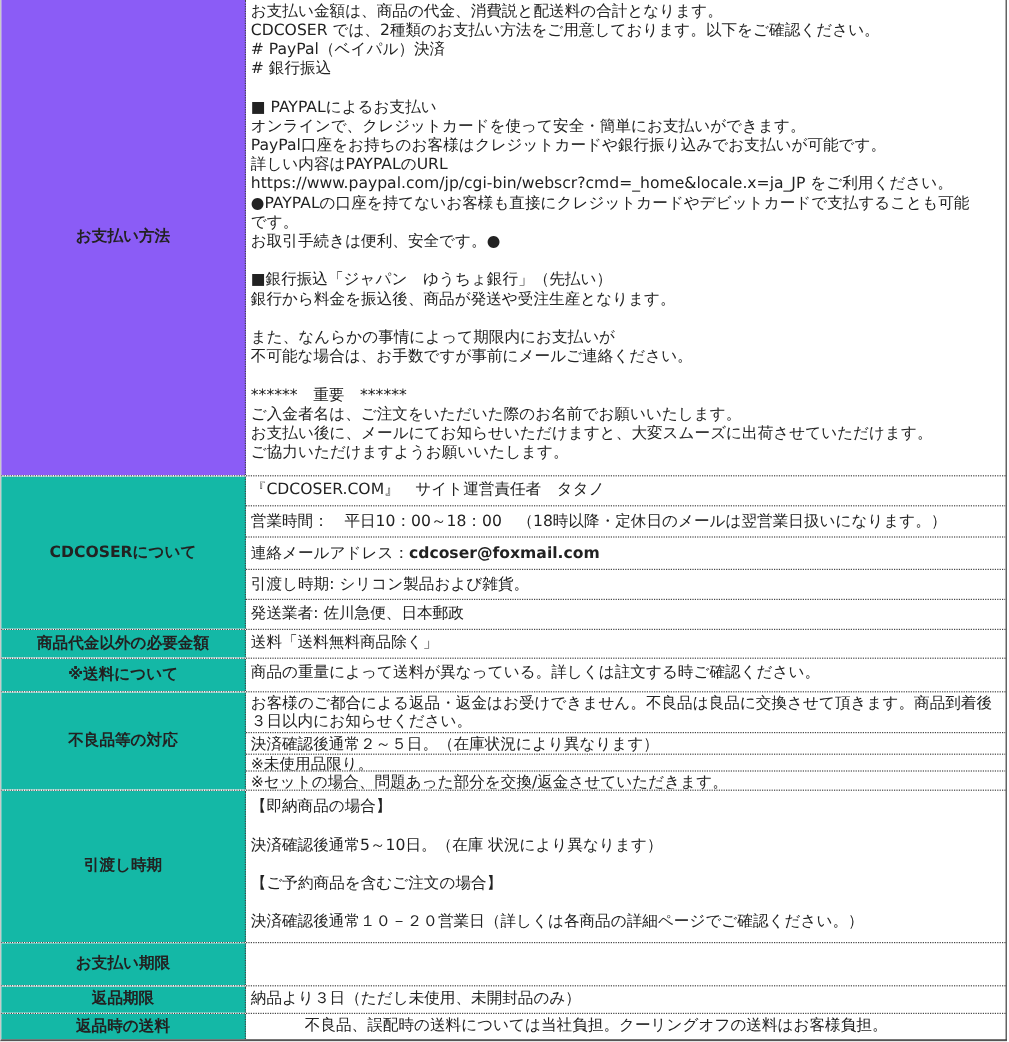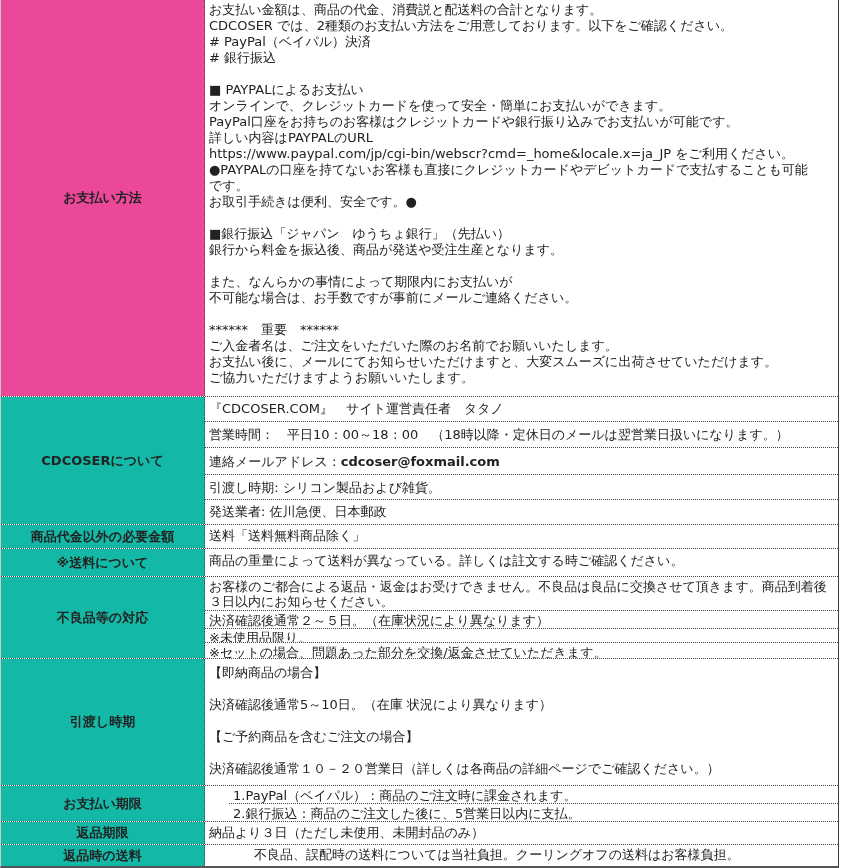--- a/index.html
+++ b/index.html
@@ -38,21 +38,21 @@
     display: flex;
     align-items: center;
     justify-content: center;
     text-align: center;
     font-weight: bold;
     font-size: 13px;
     line-height: 16px;
     padding: 2px;
     overflow: hidden;
   }
-  .lbl.first-lbl { background: #ec4899; }
+  .lbl.first-lbl { background: #8b5cf6; }
   .cnt {
     flex: 1;
     min-width: 0;
     display: flex;
     flex-direction: column;
     overflow: hidden;
   }
   .sub {
     box-sizing: border-box;
     border-bottom: 1px dotted #444444;
@@ -171,24 +171,20 @@
 決済確認後通常5～10日。（在庫 状況により異なります）
 
 【ご予約商品を含むご注文の場合】
 
 決済確認後通常１０－２０営業日（詳しくは各商品の詳細ページでご確認ください。）</div>
       </div>
     </div>
 
     <div class="row r-deadline">
       <div class="lbl">お支払い期限</div>
-      <div class="cnt">
-        <div class="sub s1">1.PayPal（ベイパル）：商品のご注文時に課金されます。</div>
-        <div class="sub">2.銀行振込：商品のご注文した後に、5営業日以内に支払。</div>
-      </div>
     </div>
 
     <div class="row r-retperiod">
       <div class="lbl">返品期限</div>
       <div class="cnt">
         <div class="sub">納品より３日（ただし未使用、未開封品のみ）</div>
       </div>
     </div>
 
     <div class="row r-retship">

